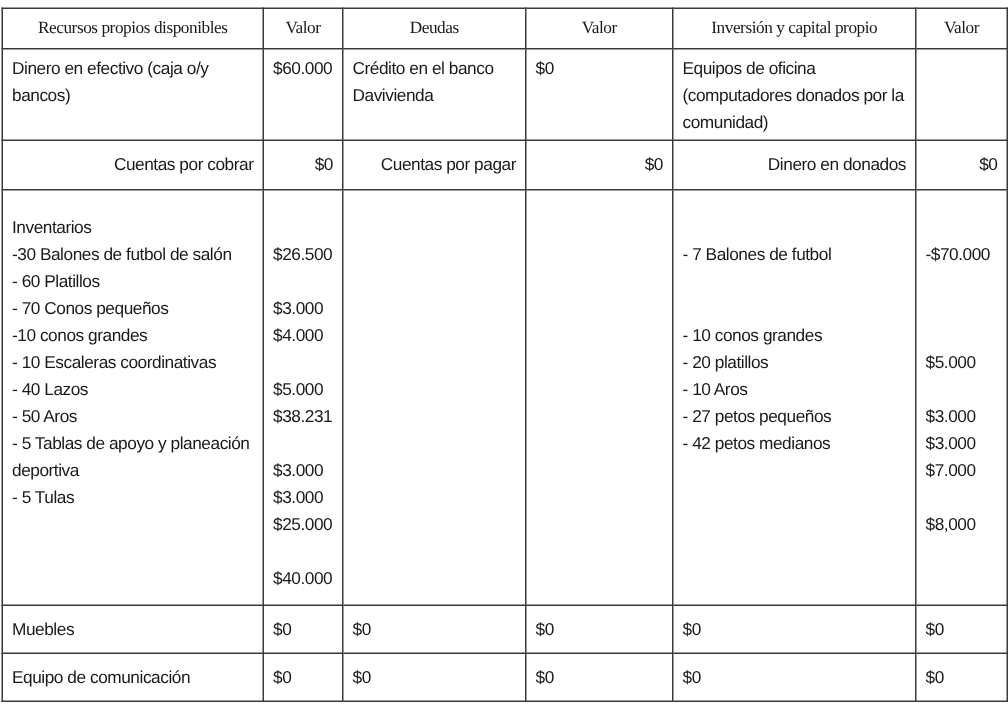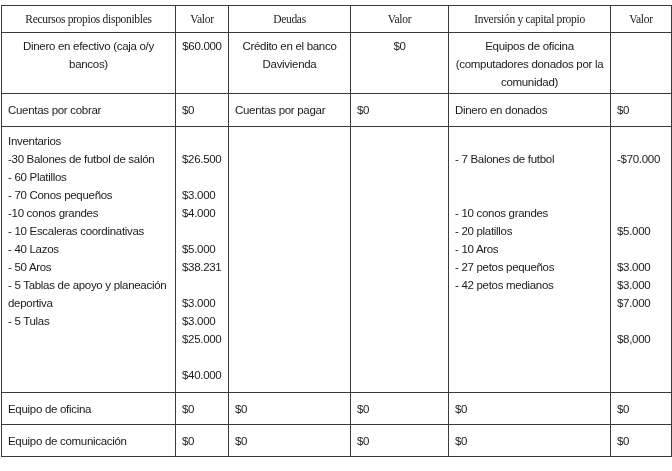--- a/index.html
+++ b/index.html
@@ -1,22 +1,22 @@
 <!DOCTYPE html>
 <html><head>
 <meta charset="utf-8">
 <style>
   html, body { margin:0; padding:0; background:#ffffff; }
   body { width:672px; height:471px; overflow:hidden; font-family:"Liberation Sans", sans-serif; color:#1a1a1a; }
   table { border-collapse:collapse; position:absolute; left:1px; top:5px; width:670px; table-layout:fixed; font-size:11.5px; letter-spacing:-0.3px; }
   td, th { border:1.5px solid #3a3a3a; padding:2px 6px; vertical-align:top; line-height:18px; }
   th { font-weight:normal; text-align:center; height:22px; vertical-align:middle;font-family:Liberation Serif, serif; }
-  tr.r1 td { height:40px; padding-top:4px;text-align:center; }
-  tr.r2 td { height:28px; vertical-align:middle; }
-  tr.inv td { height:258px; padding-top:5px; }
+  tr.r1 td { height:40px; padding-top:4px; }
+  tr.r2 td { height:28px; vertical-align:middle;text-align:right; }
+  tr.inv td { height:258px; padding-top:16px; }
   tr.low td { height:27px; vertical-align:middle; }
   .line { display:block; height:18px; white-space:nowrap; }
 </style>
 </head>
 <body>
 
 <table>
   <colgroup>
     <col style="width:174px">
       <col style="width:53px">
@@ -102,21 +102,21 @@
       <span class="line">$5.000</span>
       <span class="line"></span>
       <span class="line">$3.000</span>
       <span class="line">$3.000</span>
       <span class="line">$7.000</span>
       <span class="line"></span>
       <span class="line">$8,000</span>
     </td>
   </tr>
   <tr class="low">
-    <td>Equipo de oficina</td>
+    <td>Muebles</td>
     <td>$0</td>
     <td>$0</td>
     <td>$0</td>
     <td>$0</td>
     <td>$0</td>
   </tr>
   <tr class="low">
     <td>Equipo de comunicación</td>
     <td>$0</td>
     <td>$0</td>

